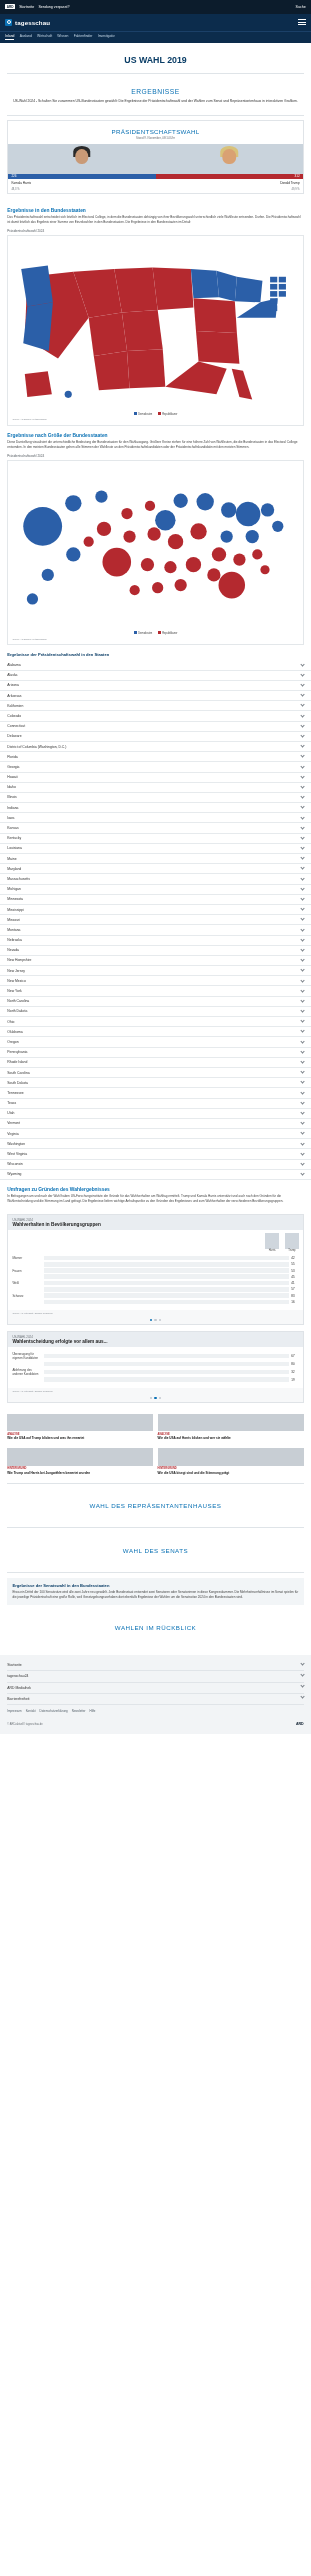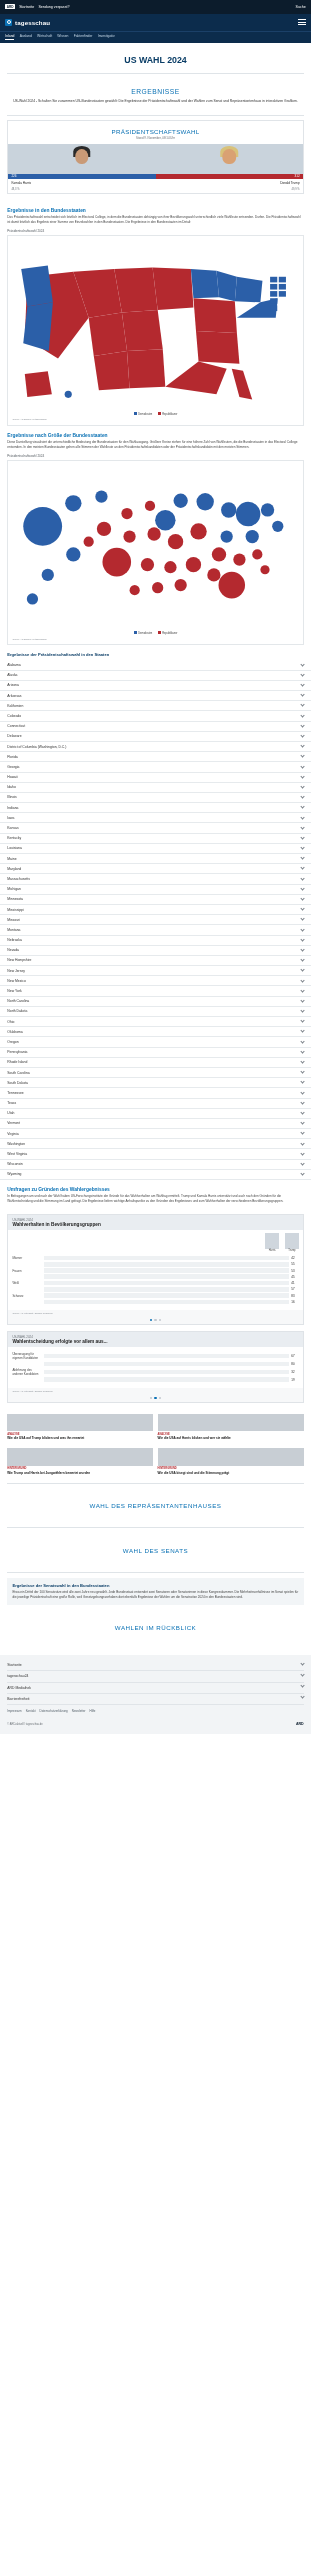--- a/index.html
+++ b/index.html
@@ -178,21 +178,21 @@
 
 <div class="navbar">
   <span class="active">Inland</span>
   <span>Ausland</span>
   <span>Wirtschaft</span>
   <span>Wissen</span>
   <span>Faktenfinder</span>
   <span>Investigativ</span>
 </div>
 
-<div class="page-title">US WAHL 2024</div>
+<div class="page-title">US WAHL 2019</div>
 <div class="rule"></div>
 
 <div class="section-head">ERGEBNISSE</div>
 <div class="teaser-text">US-Wahl 2024 - Schalten Sie zusammen US-Bundesstaaten gewählt: Die Ergebnisse der Präsidentschaftswahl und der Wahlen zum Senat und Repräsentantenhaus in interaktiven Grafiken.</div>
 <div class="rule"></div>
 
 <div class="cand-banner">
   <div class="cb-title">PRÄSIDENTSCHAFTSWAHL</div>
   <div class="cb-sub">Stand 9. November, 08:14 Uhr</div>
   <div class="cb-row">

